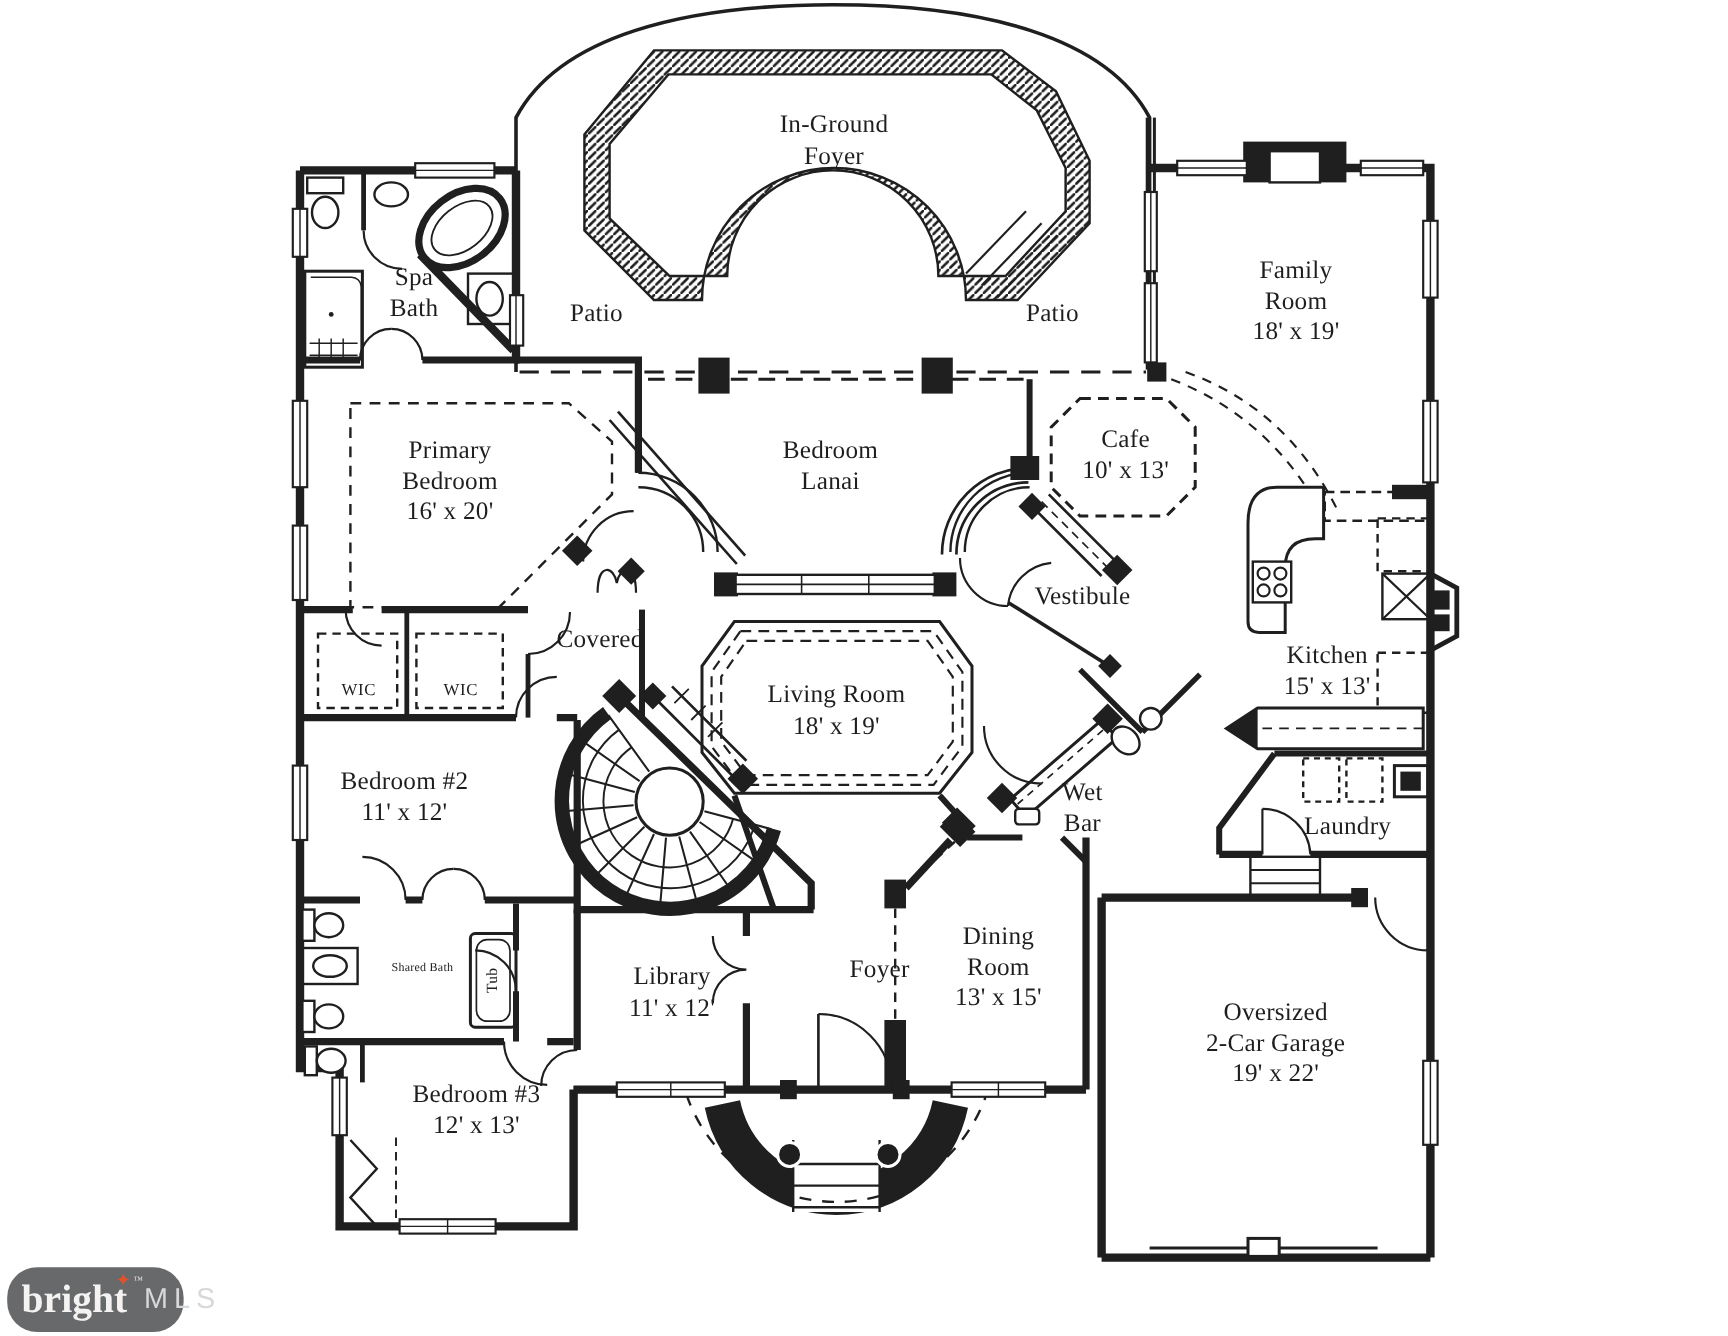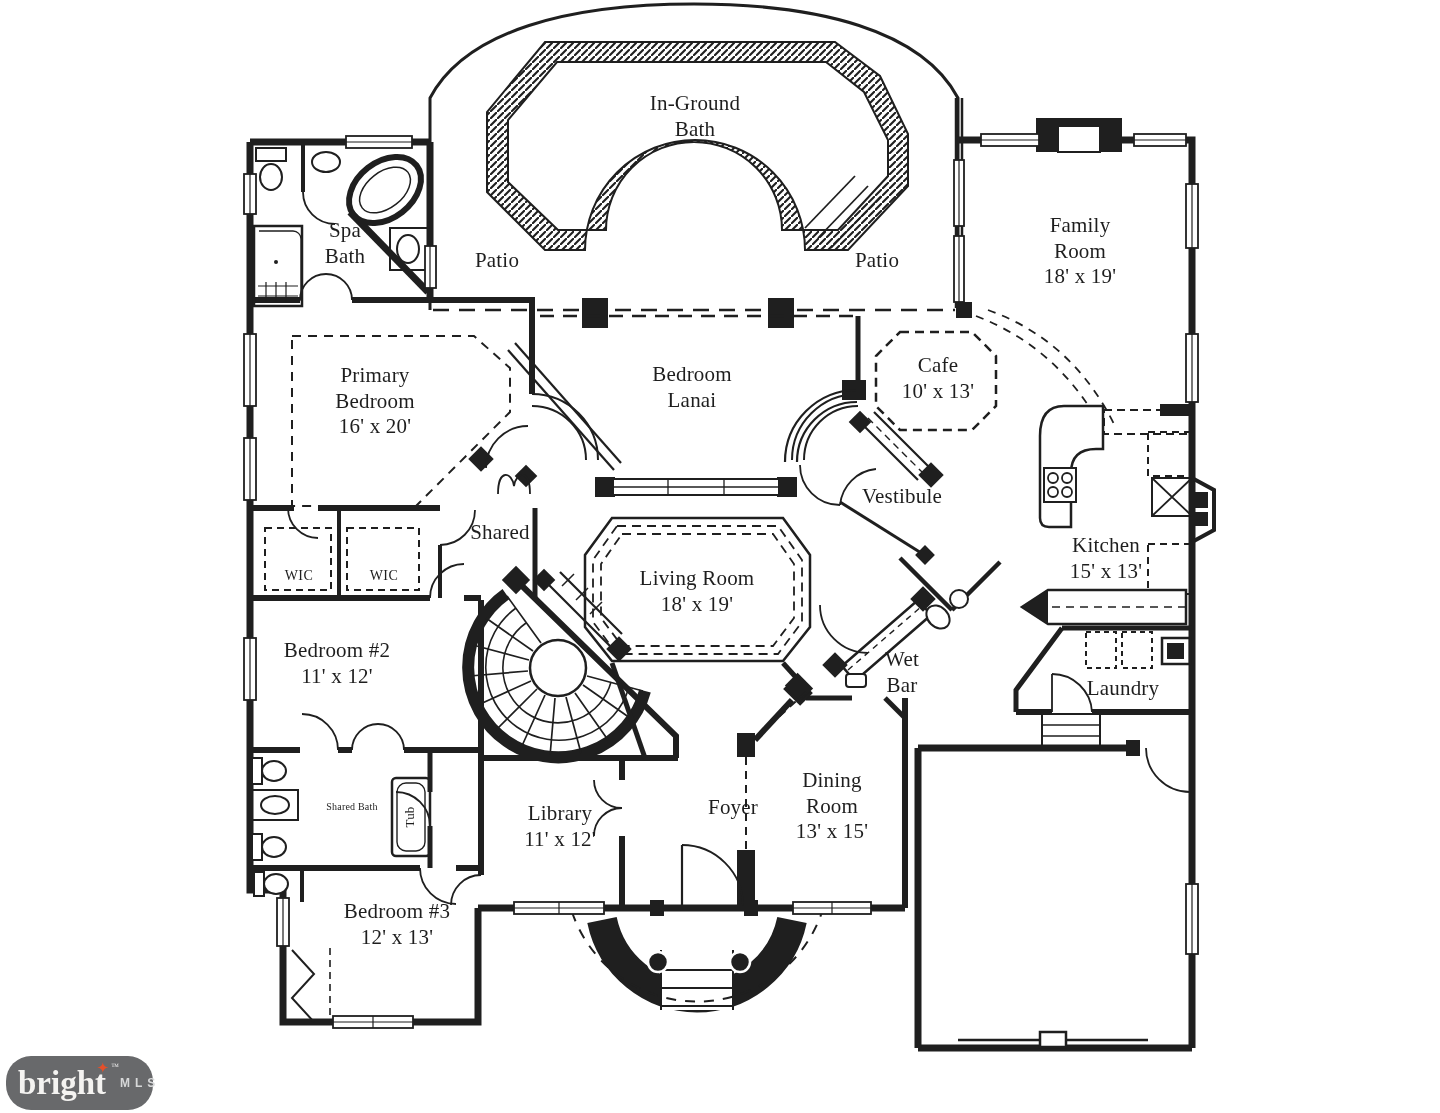--- a/index.html
+++ b/index.html
@@ -11,22 +11,22 @@
   .room-label.small{font-size:10px;}
   .room-label.wic{font-size:14px;letter-spacing:.5px;}
   .room-label.tiny{font-size:13px;}
   .room-label.rot{transform:translate(-50%,-50%) rotate(-90deg);}
   .logo{position:absolute;left:6px;top:1056px;width:147px;height:54px;background:#68696b;
         display:flex;align-items:center;padding-left:12px;box-sizing:border-box;border-radius:25px;}
   .logo-brand{position:relative;font-family:"Liberation Serif",serif;font-weight:700;
         color:#f4f3f1;font-size:33px;line-height:1;}
   .logo-star{position:absolute;right:-3px;top:-6px;color:#e4502a;font-size:15px;font-weight:400;}
   .logo-tm{position:absolute;right:-13px;top:-4px;color:#e9e9e9;font-size:8px;font-weight:400;}
-  .logo-mls{font-family:"Liberation Sans",sans-serif;font-size:12px;letter-spacing:5px;
-        color:#d7d8d9;margin-left:14px;font-weight:700;}
+  .logo-mls{font-family:"Liberation Sans",sans-serif;font-size:24px;letter-spacing:5px;
+        color:#d7d8d9;margin-left:14px;font-weight:400;}
 </style>
 </head>
 <body>
 
 <div class="plan">
 
 <svg width="1440" height="1113" viewBox="0 0 1440 1113">
   <defs>
     <pattern id="brick" width="7" height="7" patternUnits="userSpaceOnUse">
       <rect width="7" height="7" fill="#ffffff"></rect>
@@ -353,37 +353,37 @@
           <line x1="959" y1="236" x2="959" y2="302" stroke-width="1.2"></line>
         </g>
     <g>
           <rect x="425" y="246" width="11" height="42" fill="#fff" stroke-width="1.8"></rect>
           <line x1="430" y1="246" x2="430" y2="288" stroke-width="1.2"></line>
         </g>
   </g>
 </svg>
 
 <div class="room-label" style="left:695px;top:117px">In-Ground
-Bath</div>
+Foyer</div>
 <div class="room-label" style="left:497px;top:261px">Patio</div>
 <div class="room-label" style="left:877px;top:261px">Patio</div>
 <div class="room-label" style="left:345px;top:244px">Spa
 Bath</div>
 <div class="room-label" style="left:1080px;top:251px">Family
 Room
 18' x 19'</div>
 <div class="room-label" style="left:375px;top:401px">Primary
 Bedroom
 16' x 20'</div>
 <div class="room-label" style="left:692px;top:388px">Bedroom
 Lanai</div>
 <div class="room-label" style="left:938px;top:379px">Cafe
 10' x 13'</div>
 <div class="room-label" style="left:902px;top:497px">Vestibule</div>
-<div class="room-label" style="left:500px;top:533px">Shared</div>
+<div class="room-label" style="left:500px;top:533px">Covered</div>
 <div class="room-label wic" style="left:299px;top:576px">WIC</div>
 <div class="room-label wic" style="left:384px;top:576px">WIC</div>
 <div class="room-label" style="left:1106px;top:559px">Kitchen
 15' x 13'</div>
 <div class="room-label" style="left:697px;top:592px">Living Room
 18' x 19'</div>
 <div class="room-label" style="left:337px;top:664px">Bedroom #2
 11' x 12'</div>
 <div class="room-label" style="left:902px;top:673px">Wet
 Bar</div>
@@ -391,20 +391,23 @@
 <div class="room-label small" style="left:352px;top:807px">Shared Bath</div>
 <div class="room-label rot tiny" style="left:410px;top:817px">Tub</div>
 <div class="room-label" style="left:560px;top:827px">Library
 11' x 12'</div>
 <div class="room-label" style="left:733px;top:808px">Foyer</div>
 <div class="room-label" style="left:832px;top:806px">Dining
 Room
 13' x 15'</div>
 <div class="room-label" style="left:397px;top:925px">Bedroom #3
 12' x 13'</div>
+<div class="room-label" style="left:1063px;top:869px">Oversized
+2-Car Garage
+19' x 22'</div>
 
 <div class="logo">
   <span class="logo-brand">
     <span>bright</span><span class="logo-star">✦</span><span class="logo-tm">™</span>
   </span>
   <span class="logo-mls">MLS</span>
 </div>
 
 </div>
 

